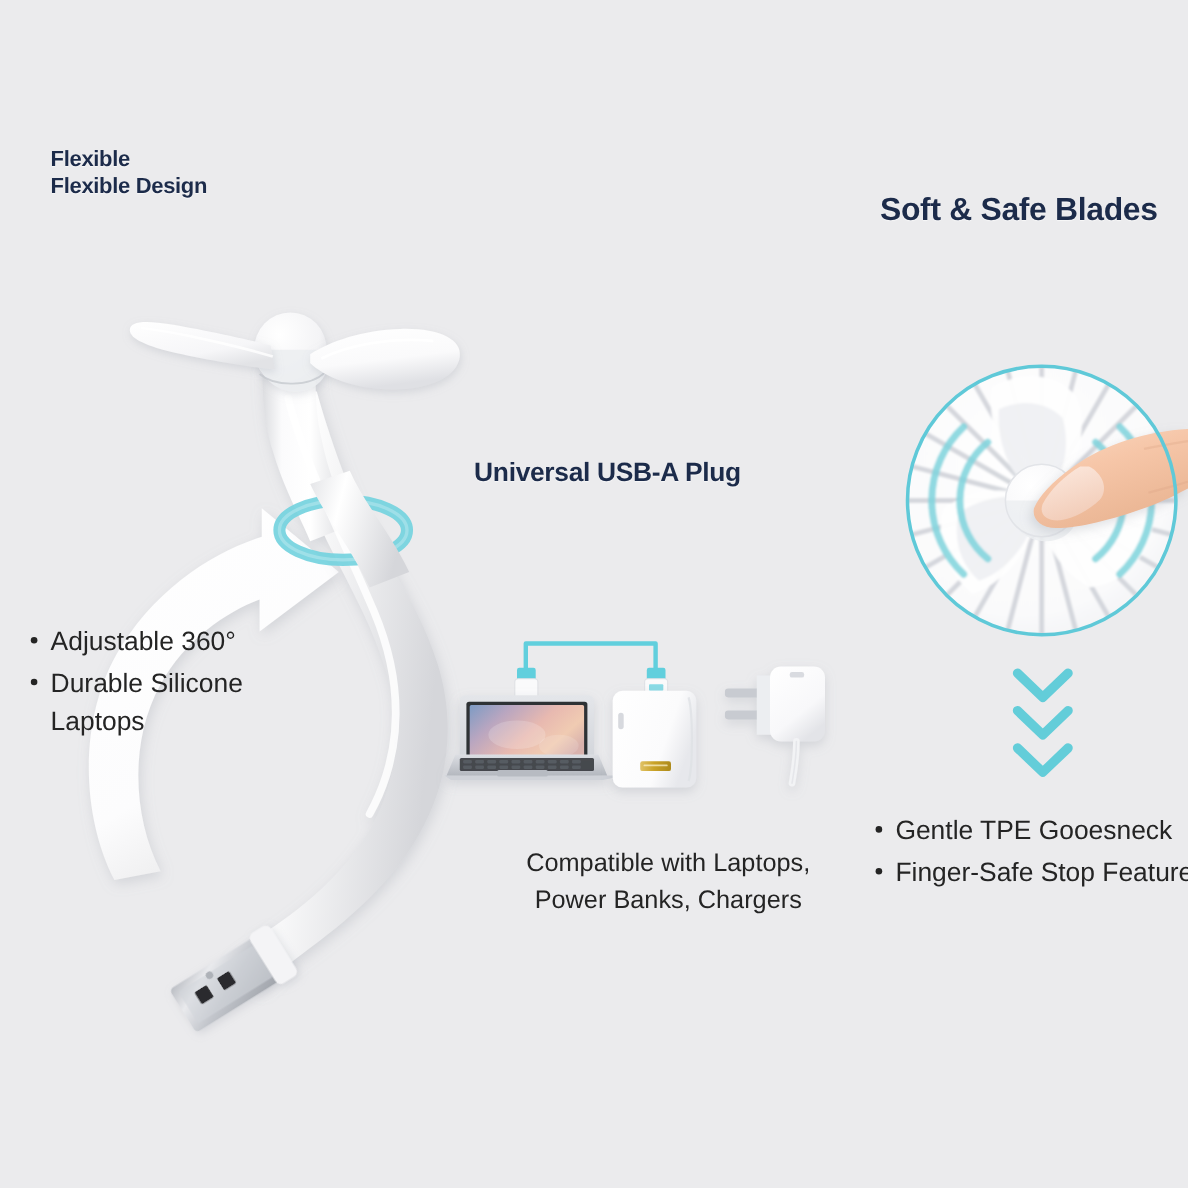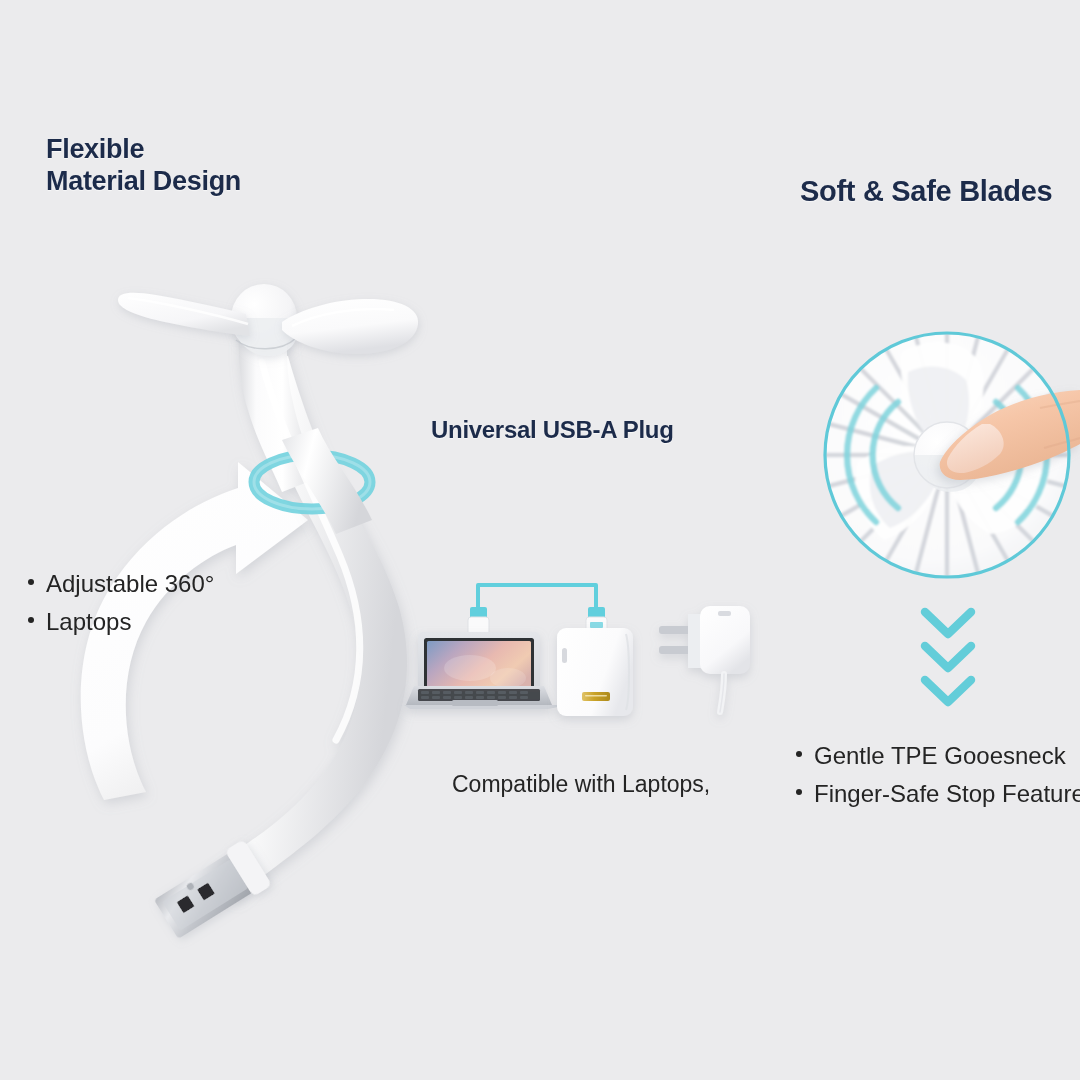--- a/index.html
+++ b/index.html
@@ -15,21 +15,21 @@
   
   .heading{
     position:absolute;
     font-weight:bold;
     color:#1c2b4a;
     letter-spacing:-.3px;
     line-height:1.20;
     white-space:nowrap;
     text-shadow:0 1px 1px rgba(255,255,255,.65);
   }
-  #h-left{left:46px;top:133px;font-size:27px;}
+  #h-left{left:46px;top:133px;font-size:20px;}
   #h-left .l2{display:block;}
   #h-center{left:431px;top:416px;font-size:24px;}
   #h-right{left:800px;top:174px;font-size:29px;}
 
   
   .bullets{position:absolute;color:#242424;font-size:24px;line-height:1.48;}
   .bullets li{
     list-style:none;
     position:relative;
     padding-left:22px;
@@ -40,22 +40,22 @@
     content:"";position:absolute;left:4px;top:13px;
     width:6px;height:6px;border-radius:50%;background:#242424;
   }
   .bullets li .wrap{display:block;padding-left:0;white-space:nowrap;}
   .bullets ul{margin:0;padding:0;}
   #b-left{left:24px;top:566px;}
   #b-right{left:792px;top:738px;}
 
   
   #caption{
-    position:absolute;left:452px;top:768px;width:335px;
-    text-align:left;color:#242424;font-size:23px;line-height:1.42;
+    position:absolute;left:440px;top:768px;width:335px;
+    text-align:center;color:#242424;font-size:23px;line-height:1.42;
   }
   #caption span{display:block;}
 
   
   svg.art{position:absolute;left:0;top:0;width:1080px;height:1080px;pointer-events:none;}
 </style>
 </head>
 <body>
 
 <div class="stage">
@@ -403,46 +403,48 @@
 
     <g stroke="#63cdd9" stroke-width="8.5" fill="none" stroke-linecap="round" stroke-linejoin="round">
       <polyline points="925,612 948,634 971,612"></polyline>
       <polyline points="925,646 948,668 971,646"></polyline>
       <polyline points="925,680 948,702 971,680"></polyline>
     </g>
   </svg>
 
   <div class="heading" id="h-left">
     <span>Flexible</span>
-    <span class="l2">Material Design</span>
+    <span class="l2">Flexible Design</span>
   </div>
 
   <div class="heading" id="h-center">Universal USB-A Plug</div>
 
   <div class="heading" id="h-right">Soft &amp; Safe Blades</div>
 
   <div class="bullets" id="b-left">
     <ul>
       <li>
         <span>Adjustable 360°</span>
       </li>
       <li>
+        <span>Durable Silicone</span>
         <span class="wrap">Laptops</span>
       </li>
     </ul>
   </div>
 
   <div class="bullets" id="b-right">
     <ul>
       <li>
         <span>Gentle TPE Gooesneck</span>
       </li>
       <li>
         <span>Finger-Safe Stop Feature</span>
       </li>
     </ul>
   </div>
 
   <div id="caption">
     <span>Compatible with Laptops,</span>
+    <span>Power Banks, Chargers</span>
   </div>
 
 </div>
 
 </body></html>

